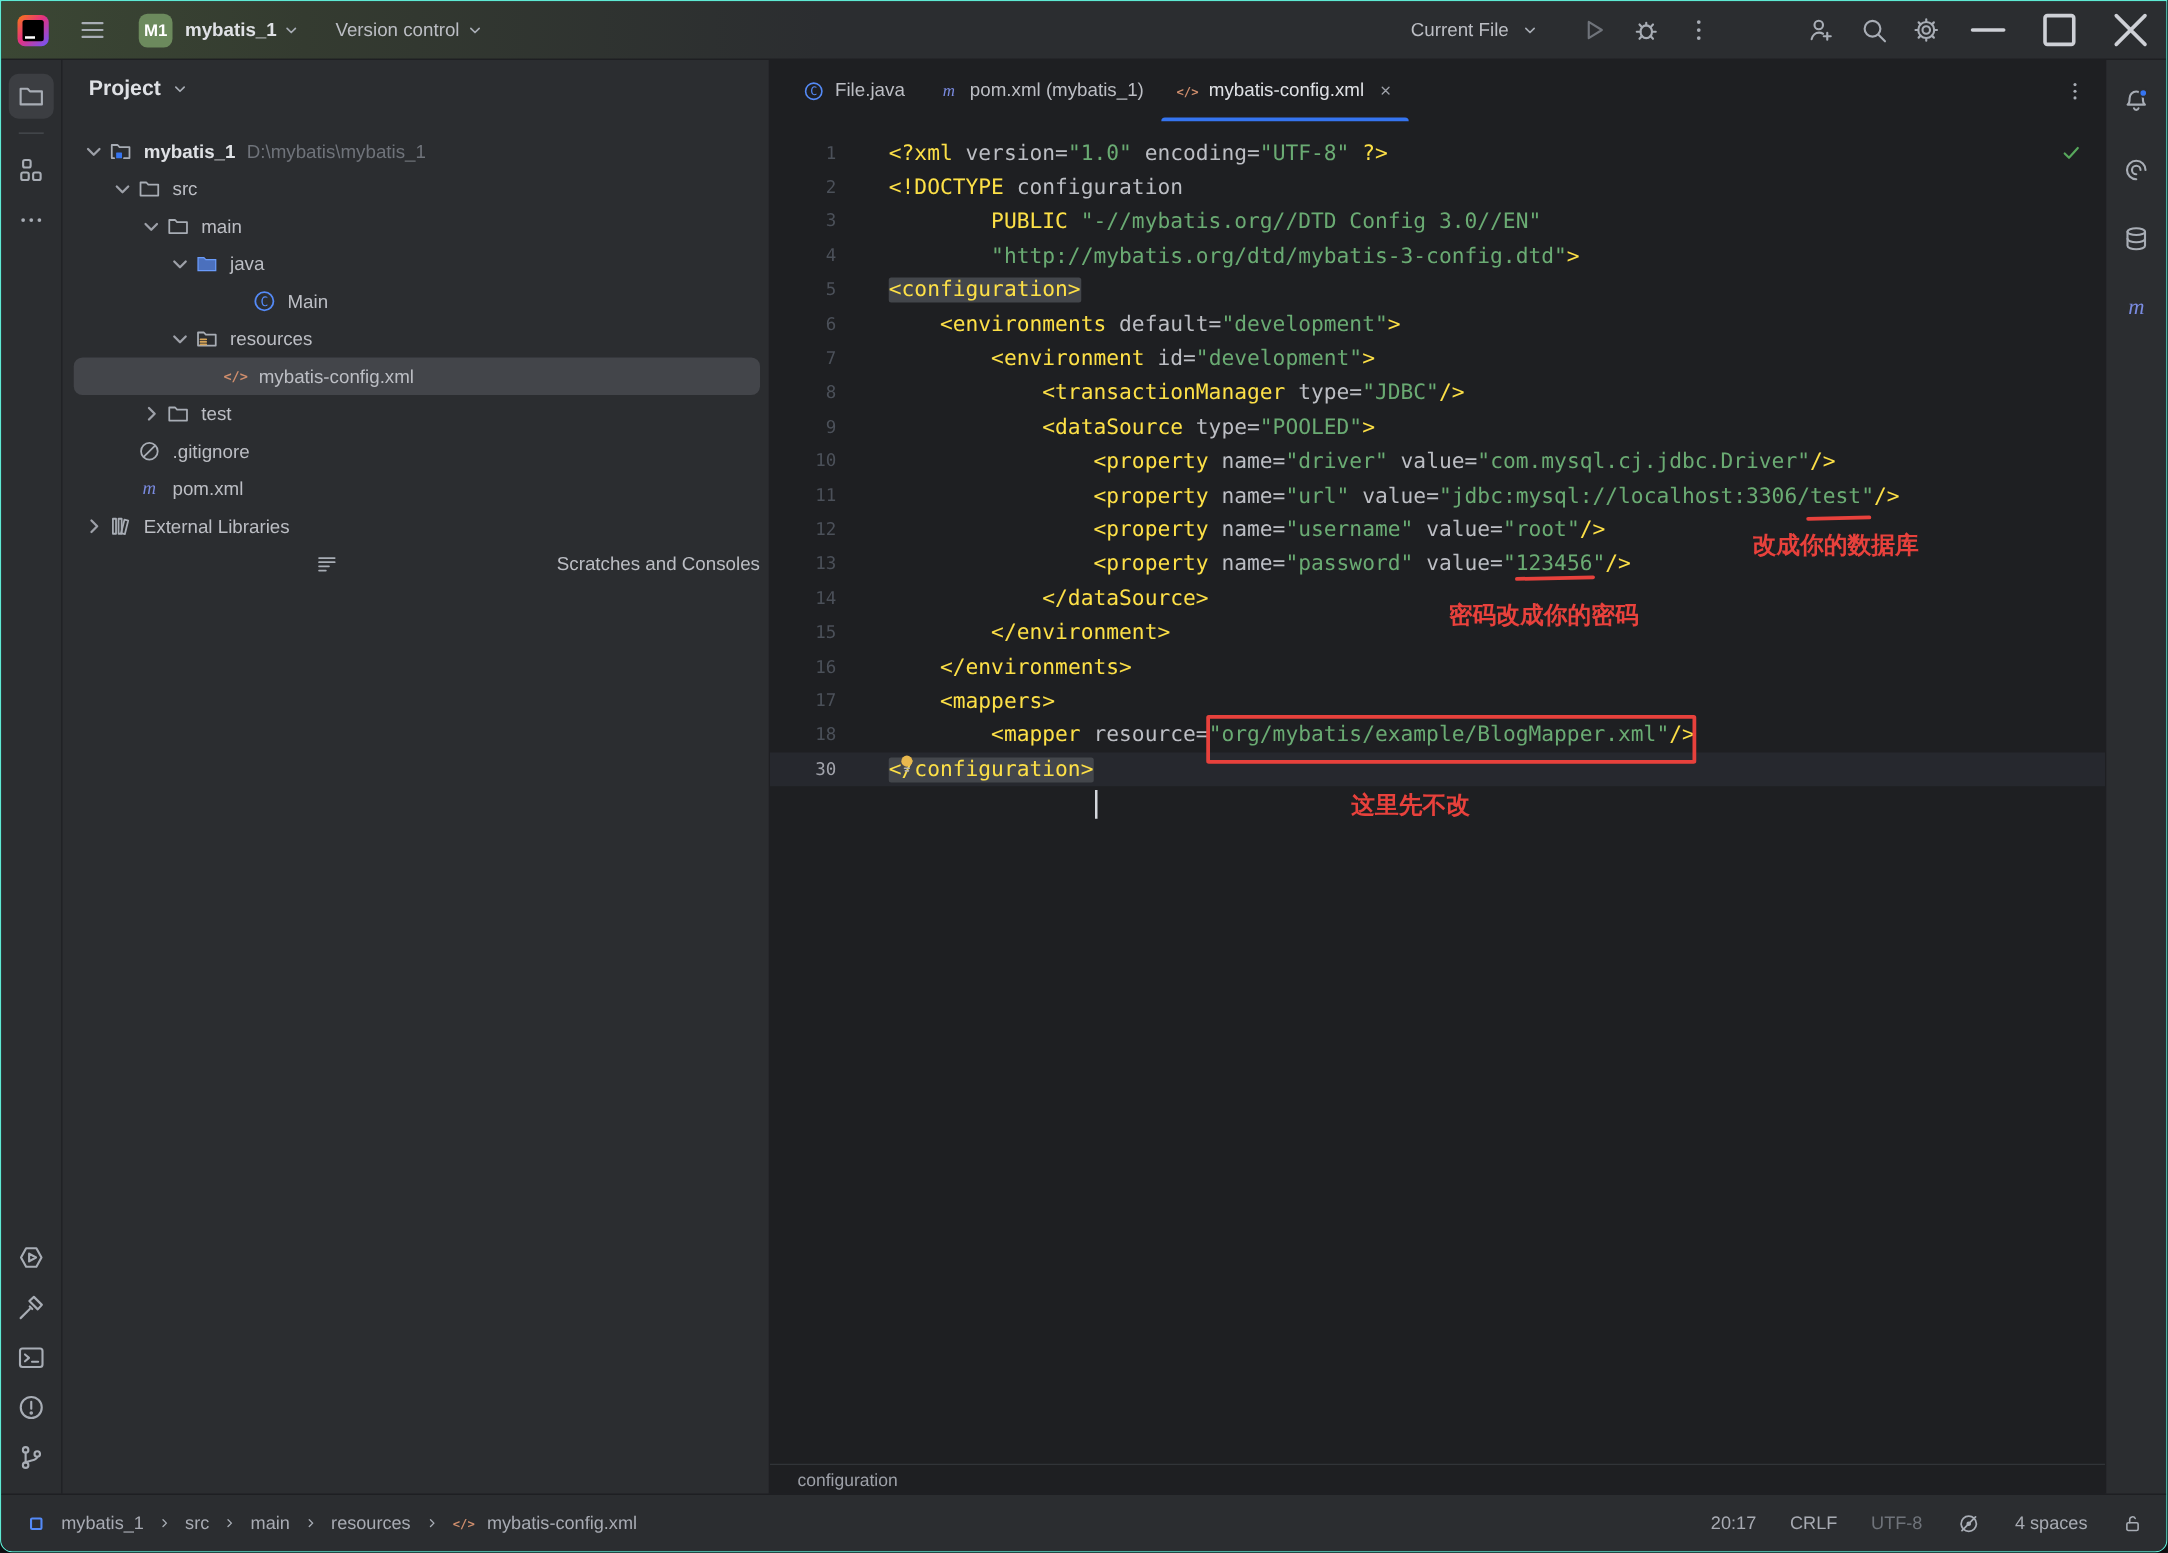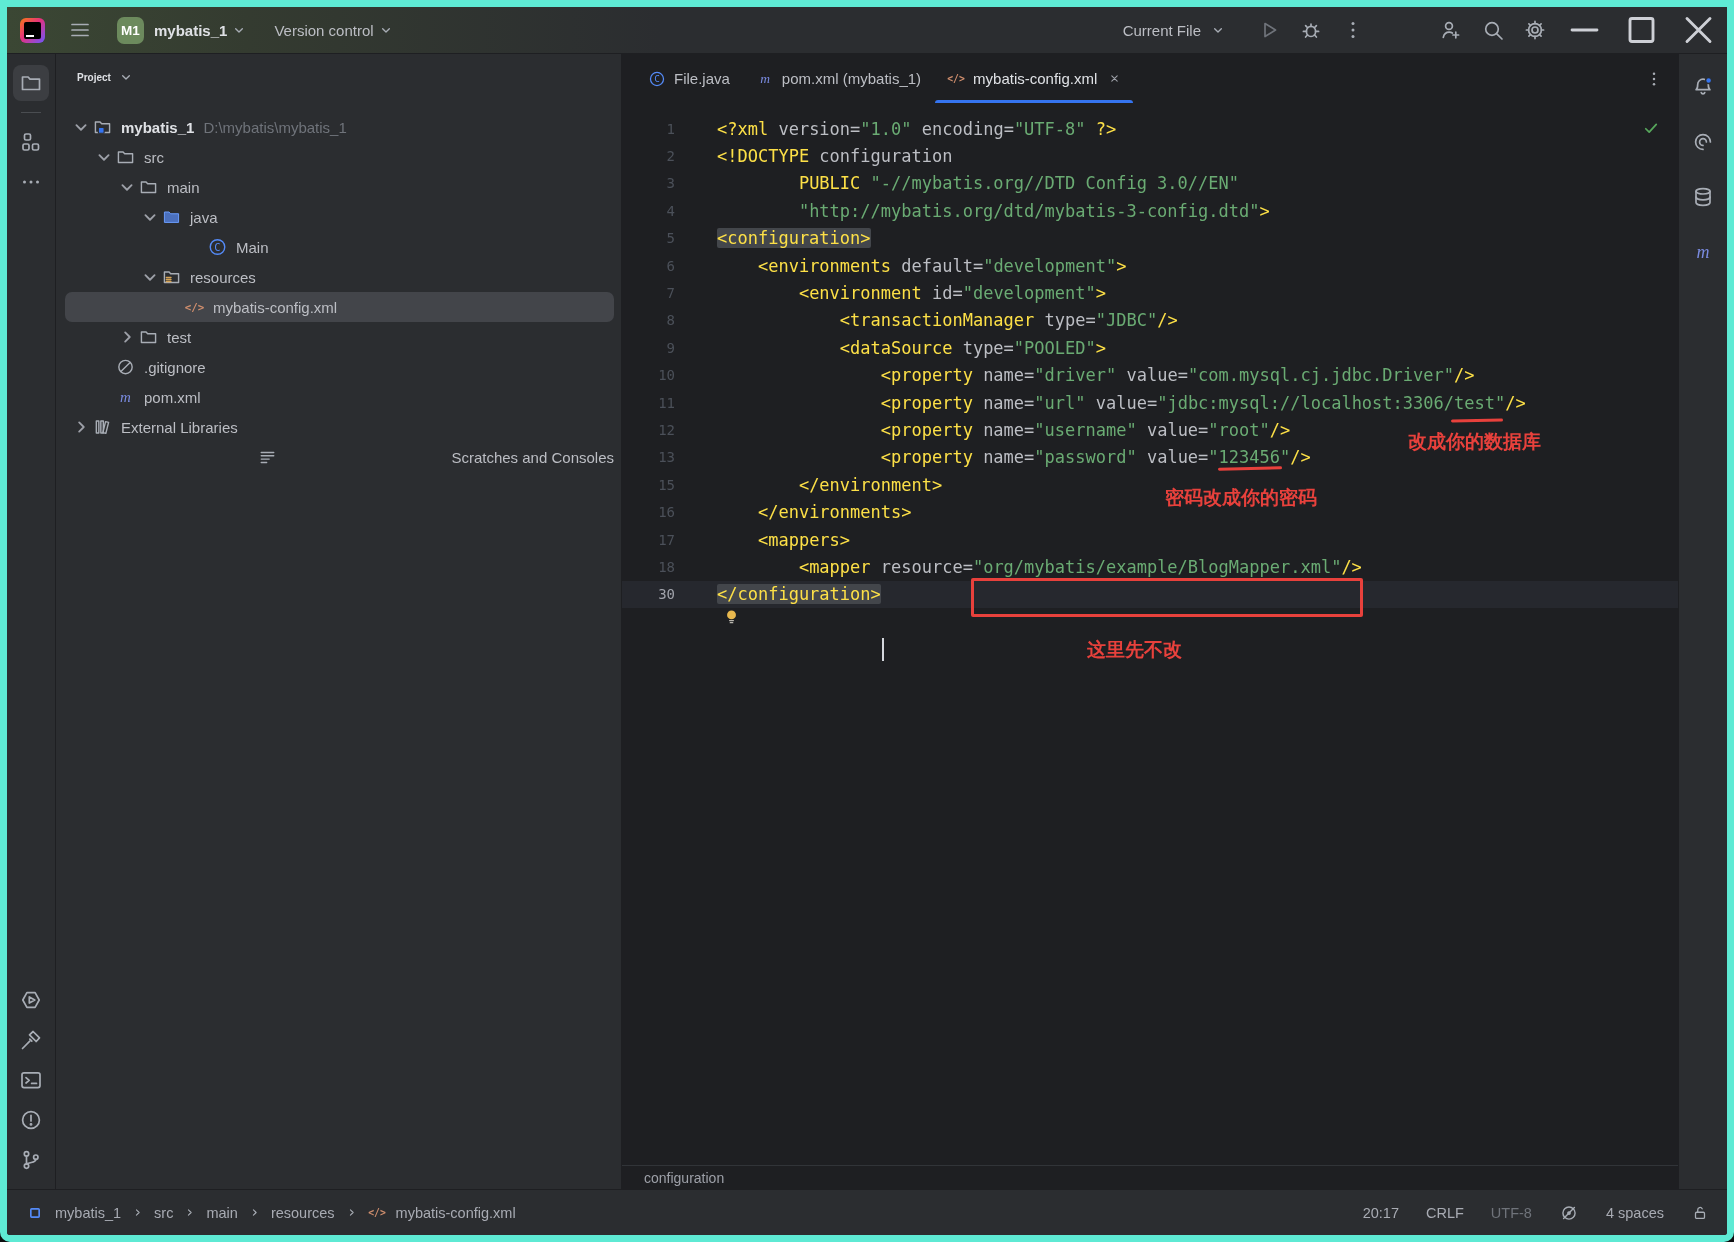--- a/index.html
+++ b/index.html
@@ -1,18 +1,18 @@
 <!DOCTYPE html>
 <html><head>
 <meta charset="utf-8">
 <style>
   html,body{margin:0;padding:0;background:#0d0e10;}
   .window{
     width:1734px;height:1242px;box-sizing:border-box;
-    border:7px solid #5eead4;border-radius:0 0 10px 10px;overflow:hidden;
+    border:1px solid #5eead4;border-radius:0 0 10px 10px;overflow:hidden;
     display:flex;flex-direction:column;
     background:#1e1f22;color:#bcbec4;
     font-family:"Liberation Sans","DejaVu Sans",sans-serif;
     -webkit-font-smoothing:antialiased;
   }
   .icon{display:inline-flex;width:22px;height:22px;flex-shrink:0;color:#a8adb5;}
   .icon svg{width:100%;height:100%;}
   .i16{width:16px;height:16px;} .i18{width:18px;height:18px;} .i20{width:20px;height:20px;}
   .i24{width:24px;height:24px;} .i13{width:13px;height:13px;}
 
@@ -46,21 +46,21 @@
   .side-toolbar.right{border-left:1px solid #1e1f22;gap:15px;padding-top:13px;}
   .st-btn{width:36px;height:36px;border-radius:8px;display:flex;align-items:center;justify-content:center;margin:2px 0;position:relative;}
   .st-btn.active{background:#3c3e42;}
   .st-divider{width:20px;height:1px;background:#4a4d51;margin:9px 0;}
   .st-spacer{flex:1;}
 
   
   .project-panel{width:565px;flex-shrink:0;background:#2b2d30;border-right:1px solid #1e1f22;
     display:flex;flex-direction:column;font-size:15px;}
   .pp-header{height:46px;flex-shrink:0;display:flex;align-items:center;gap:7px;padding-left:21px;
-    color:#dfe1e5;font-weight:700;font-size:10px;}
+    color:#dfe1e5;font-weight:700;font-size:17px;}
   .tree{padding-top:12px;}
   .trow{height:30px;display:flex;align-items:center;margin:0 7px 0 9px;border-radius:7px;}
   .trow.selected{background:#43454a;}
   .chev{width:22px;display:flex;justify-content:center;color:#9da0a8;}
   .ticon{width:21px;height:20px;margin-right:8px;display:flex;}
   .tlabel{color:#bcbec4;white-space:nowrap;}
   .trow.bold .tlabel{color:#dfe1e5;font-weight:700;}
   .tpath{margin-left:9px;color:#6f737a;white-space:nowrap;}
 
   
@@ -485,20 +485,21 @@
             <div class="crow"><span class="lnum">4</span><span class="p">        </span><span class="s">"http://mybatis.org/dtd/mybatis-3-config.dtd"</span><span class="t">&gt;</span></div>
             <div class="crow"><span class="lnum">5</span><span class="t box">&lt;configuration&gt;</span></div>
             <div class="crow"><span class="lnum">6</span><span class="p">    </span><span class="t">&lt;environments </span><span class="a">default=</span><span class="s">"development"</span><span class="t">&gt;</span></div>
             <div class="crow"><span class="lnum">7</span><span class="p">        </span><span class="t">&lt;environment </span><span class="a">id=</span><span class="s">"development"</span><span class="t">&gt;</span></div>
             <div class="crow"><span class="lnum">8</span><span class="p">            </span><span class="t">&lt;transactionManager </span><span class="a">type=</span><span class="s">"JDBC"</span><span class="t">/&gt;</span></div>
             <div class="crow"><span class="lnum">9</span><span class="p">            </span><span class="t">&lt;dataSource </span><span class="a">type=</span><span class="s">"POOLED"</span><span class="t">&gt;</span></div>
             <div class="crow"><span class="lnum">10</span><span class="p">                </span><span class="t">&lt;property </span><span class="a">name=</span><span class="s">"driver"</span><span class="p"> </span><span class="a">value=</span><span class="s">"com.mysql.cj.jdbc.Driver"</span><span class="t">/&gt;</span></div>
             <div class="crow"><span class="lnum">11</span><span class="p">                </span><span class="t">&lt;property </span><span class="a">name=</span><span class="s">"url"</span><span class="p"> </span><span class="a">value=</span><span class="s">"jdbc:mysql://localhost:3306/test"</span><span class="t">/&gt;</span></div>
             <div class="crow"><span class="lnum">12</span><span class="p">                </span><span class="t">&lt;property </span><span class="a">name=</span><span class="s">"username"</span><span class="p"> </span><span class="a">value=</span><span class="s">"root"</span><span class="t">/&gt;</span></div>
             <div class="crow"><span class="lnum">13</span><span class="p">                </span><span class="t">&lt;property </span><span class="a">name=</span><span class="s">"password"</span><span class="p"> </span><span class="a">value=</span><span class="s">"123456"</span><span class="t">/&gt;</span></div>
+            <div class="crow"><span class="lnum">14</span><span class="p">            </span><span class="t">&lt;/dataSource&gt;</span></div>
             <div class="crow"><span class="lnum">15</span><span class="p">        </span><span class="t">&lt;/environment&gt;</span></div>
             <div class="crow"><span class="lnum">16</span><span class="p">    </span><span class="t">&lt;/environments&gt;</span></div>
             <div class="crow"><span class="lnum">17</span><span class="p">    </span><span class="t">&lt;mappers&gt;</span></div>
             <div class="crow"><span class="lnum">18</span><span class="p">        </span><span class="t">&lt;mapper </span><span class="a">resource=</span><span class="s">"org/mybatis/example/BlogMapper.xml"</span><span class="t">/&gt;</span></div>
             <div class="crow current"><span class="lnum">30</span><span class="t box">&lt;/configuration&gt;</span></div>
           </div>
 
         <span class="ok-check icon i18">
             <svg viewBox="0 0 24 24" fill="none" stroke="currentColor" stroke-width="1.7" stroke-linecap="round" stroke-linejoin="round">
               <path stroke="#57a75c" stroke-width="2.3" d="M5 13l4.6 4.6L19 7.2"></path>

